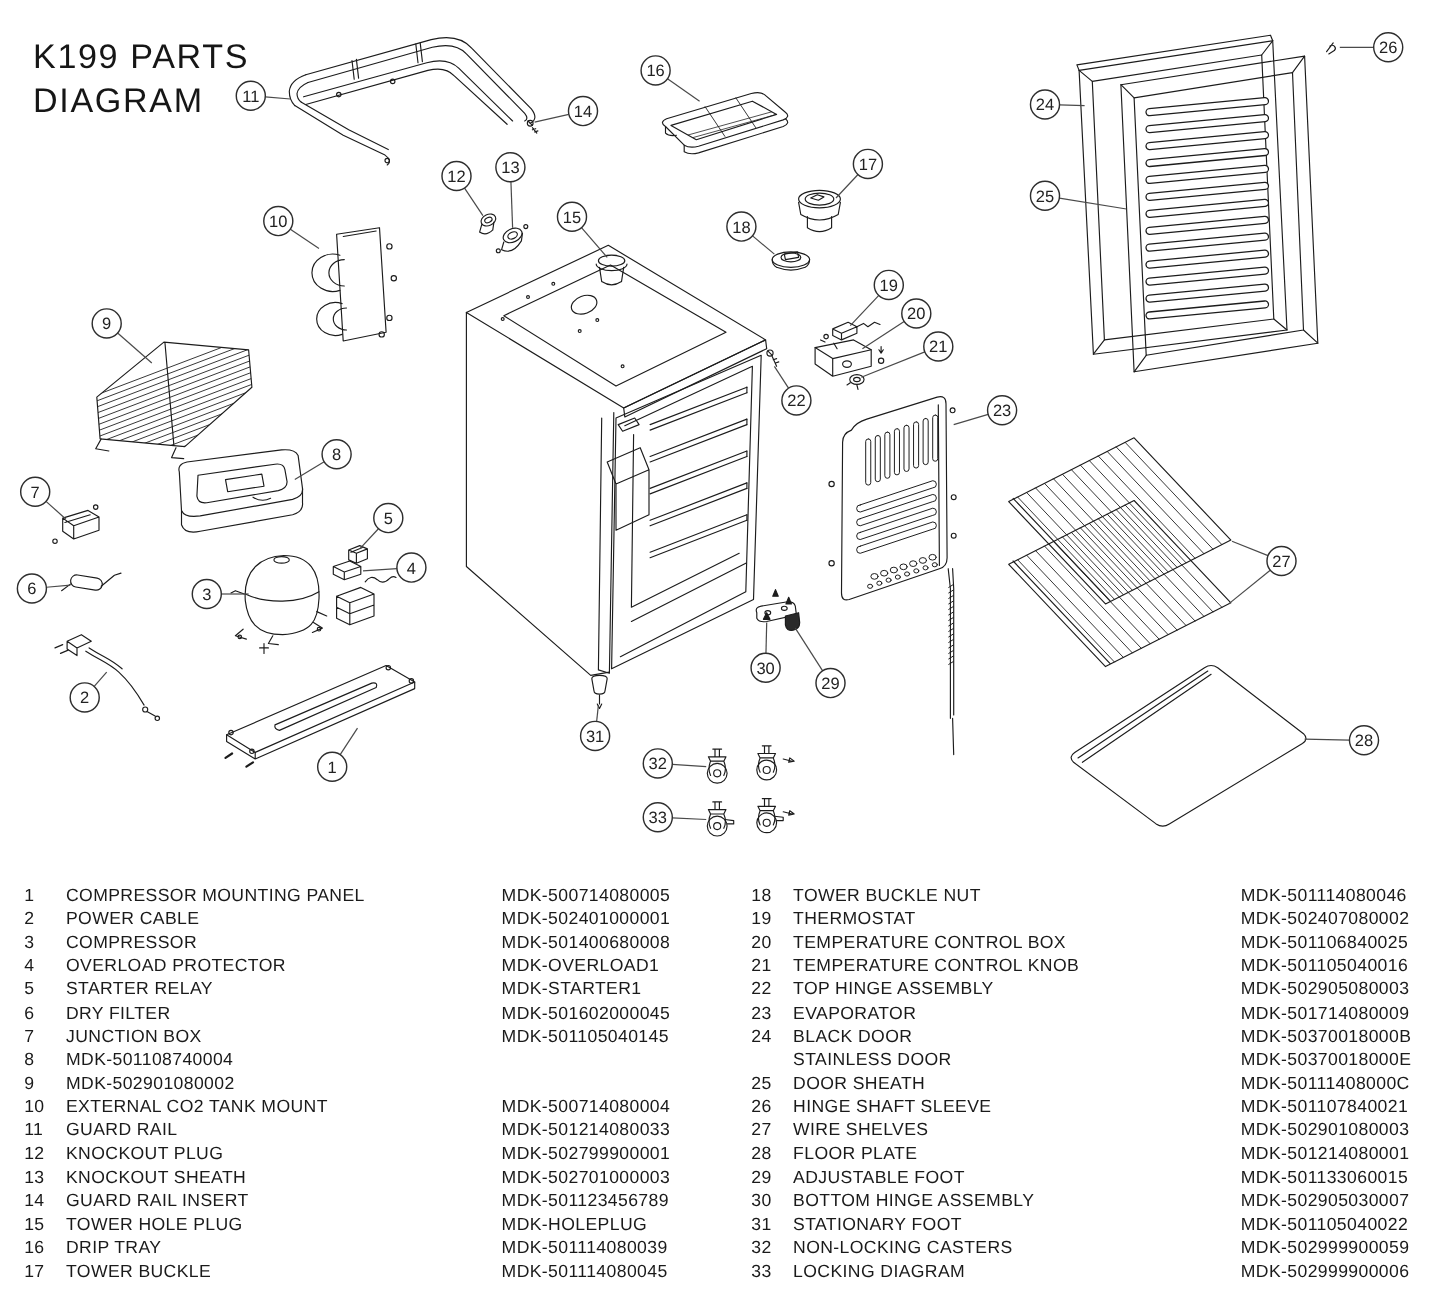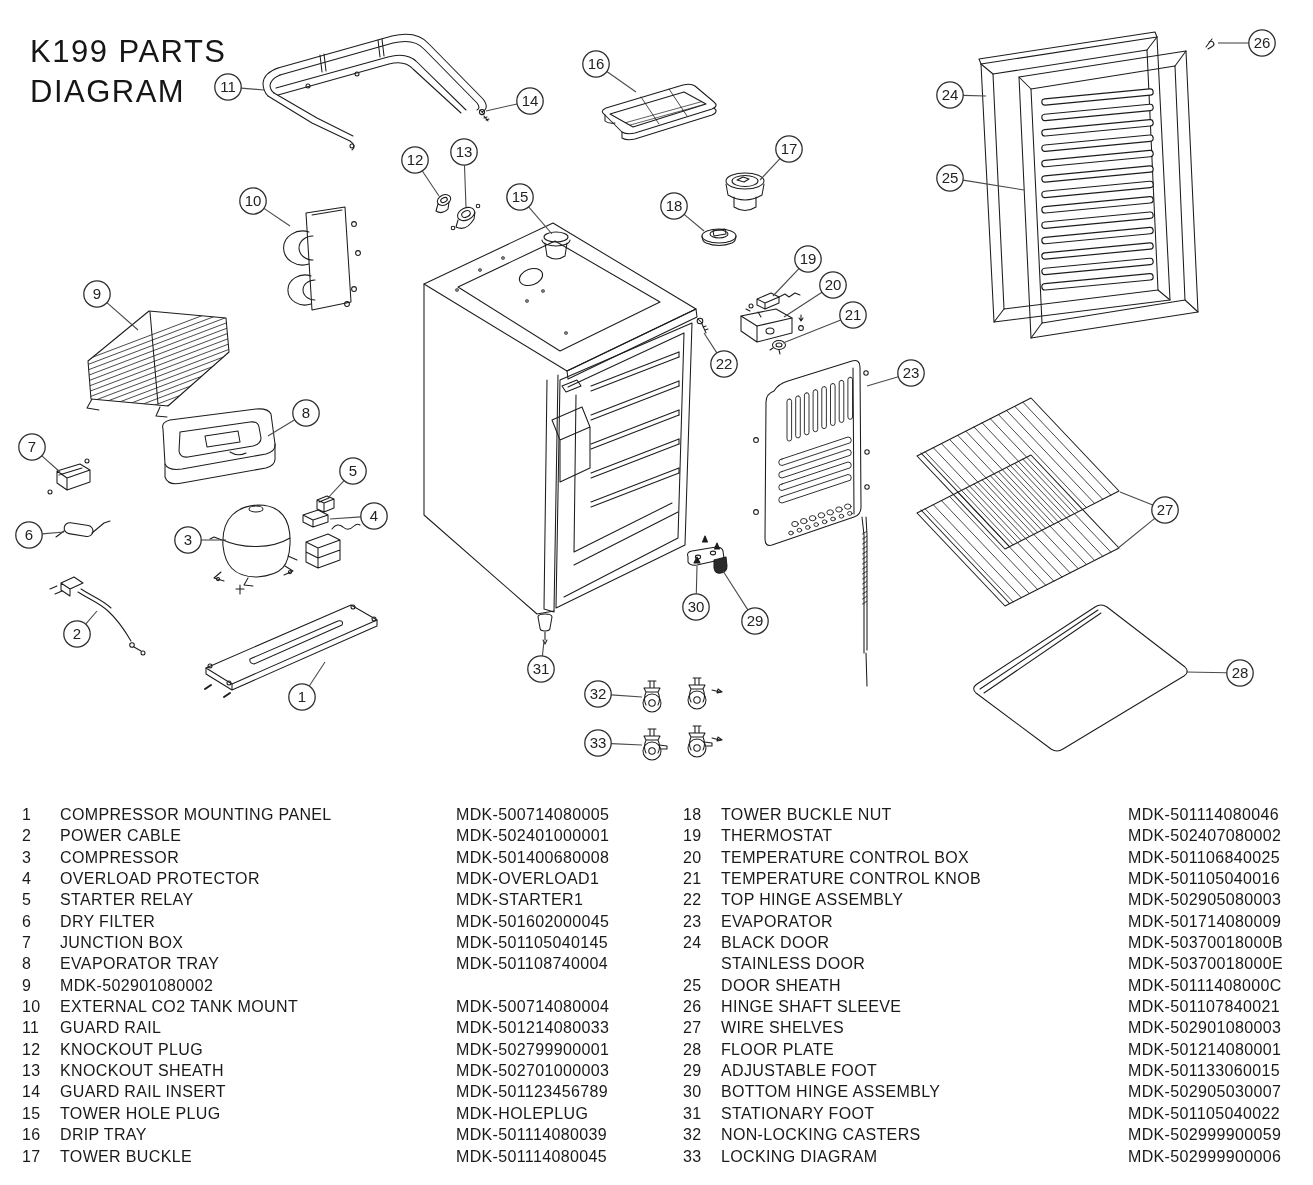--- a/index.html
+++ b/index.html
@@ -653,21 +653,20 @@
         <span>DRY FILTER</span>
         <span>MDK-501602000045</span>
       </div>
       <div class="prow">
         <span>7</span>
         <span>JUNCTION BOX</span>
         <span>MDK-501105040145</span>
       </div>
       <div class="prow">
         <span>8</span>
-        <span>EVAPORATOR TRAY</span>
         <span>MDK-501108740004</span>
       </div>
       <div class="prow">
         <span>9</span>
         <span>MDK-502901080002</span>
       </div>
       <div class="prow">
         <span>10</span>
         <span>EXTERNAL CO2 TANK MOUNT</span>
         <span>MDK-500714080004</span>

